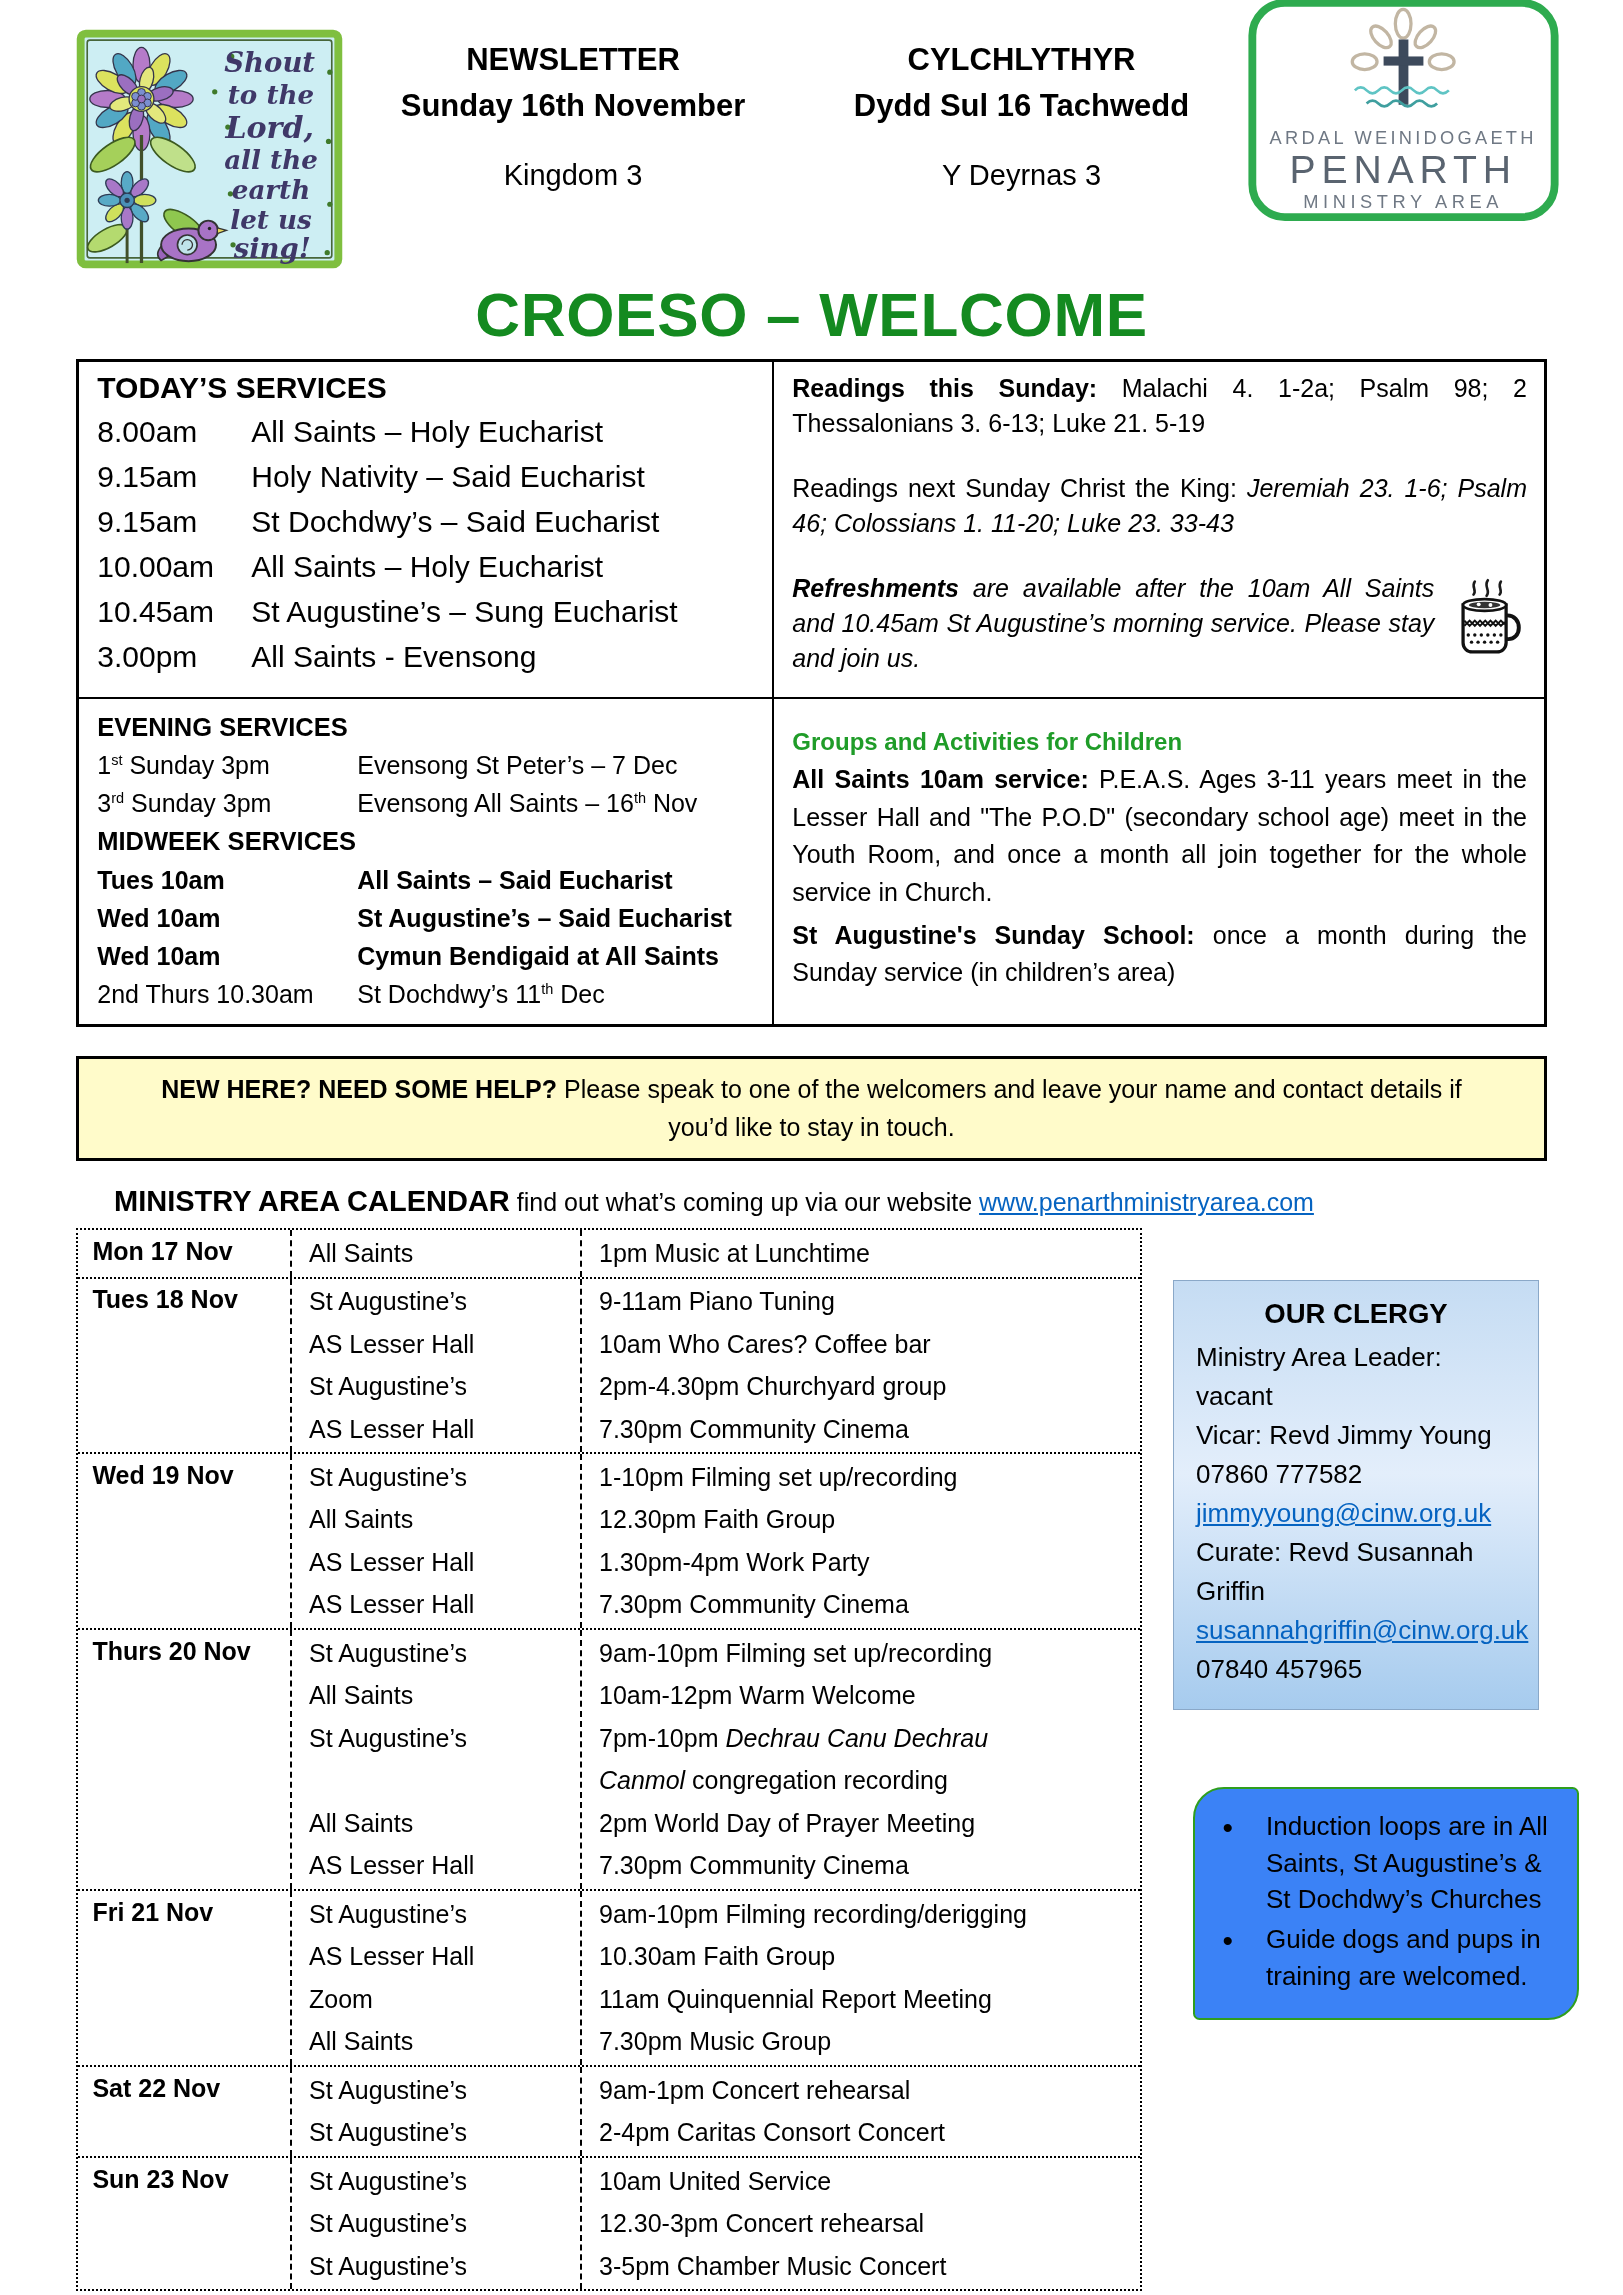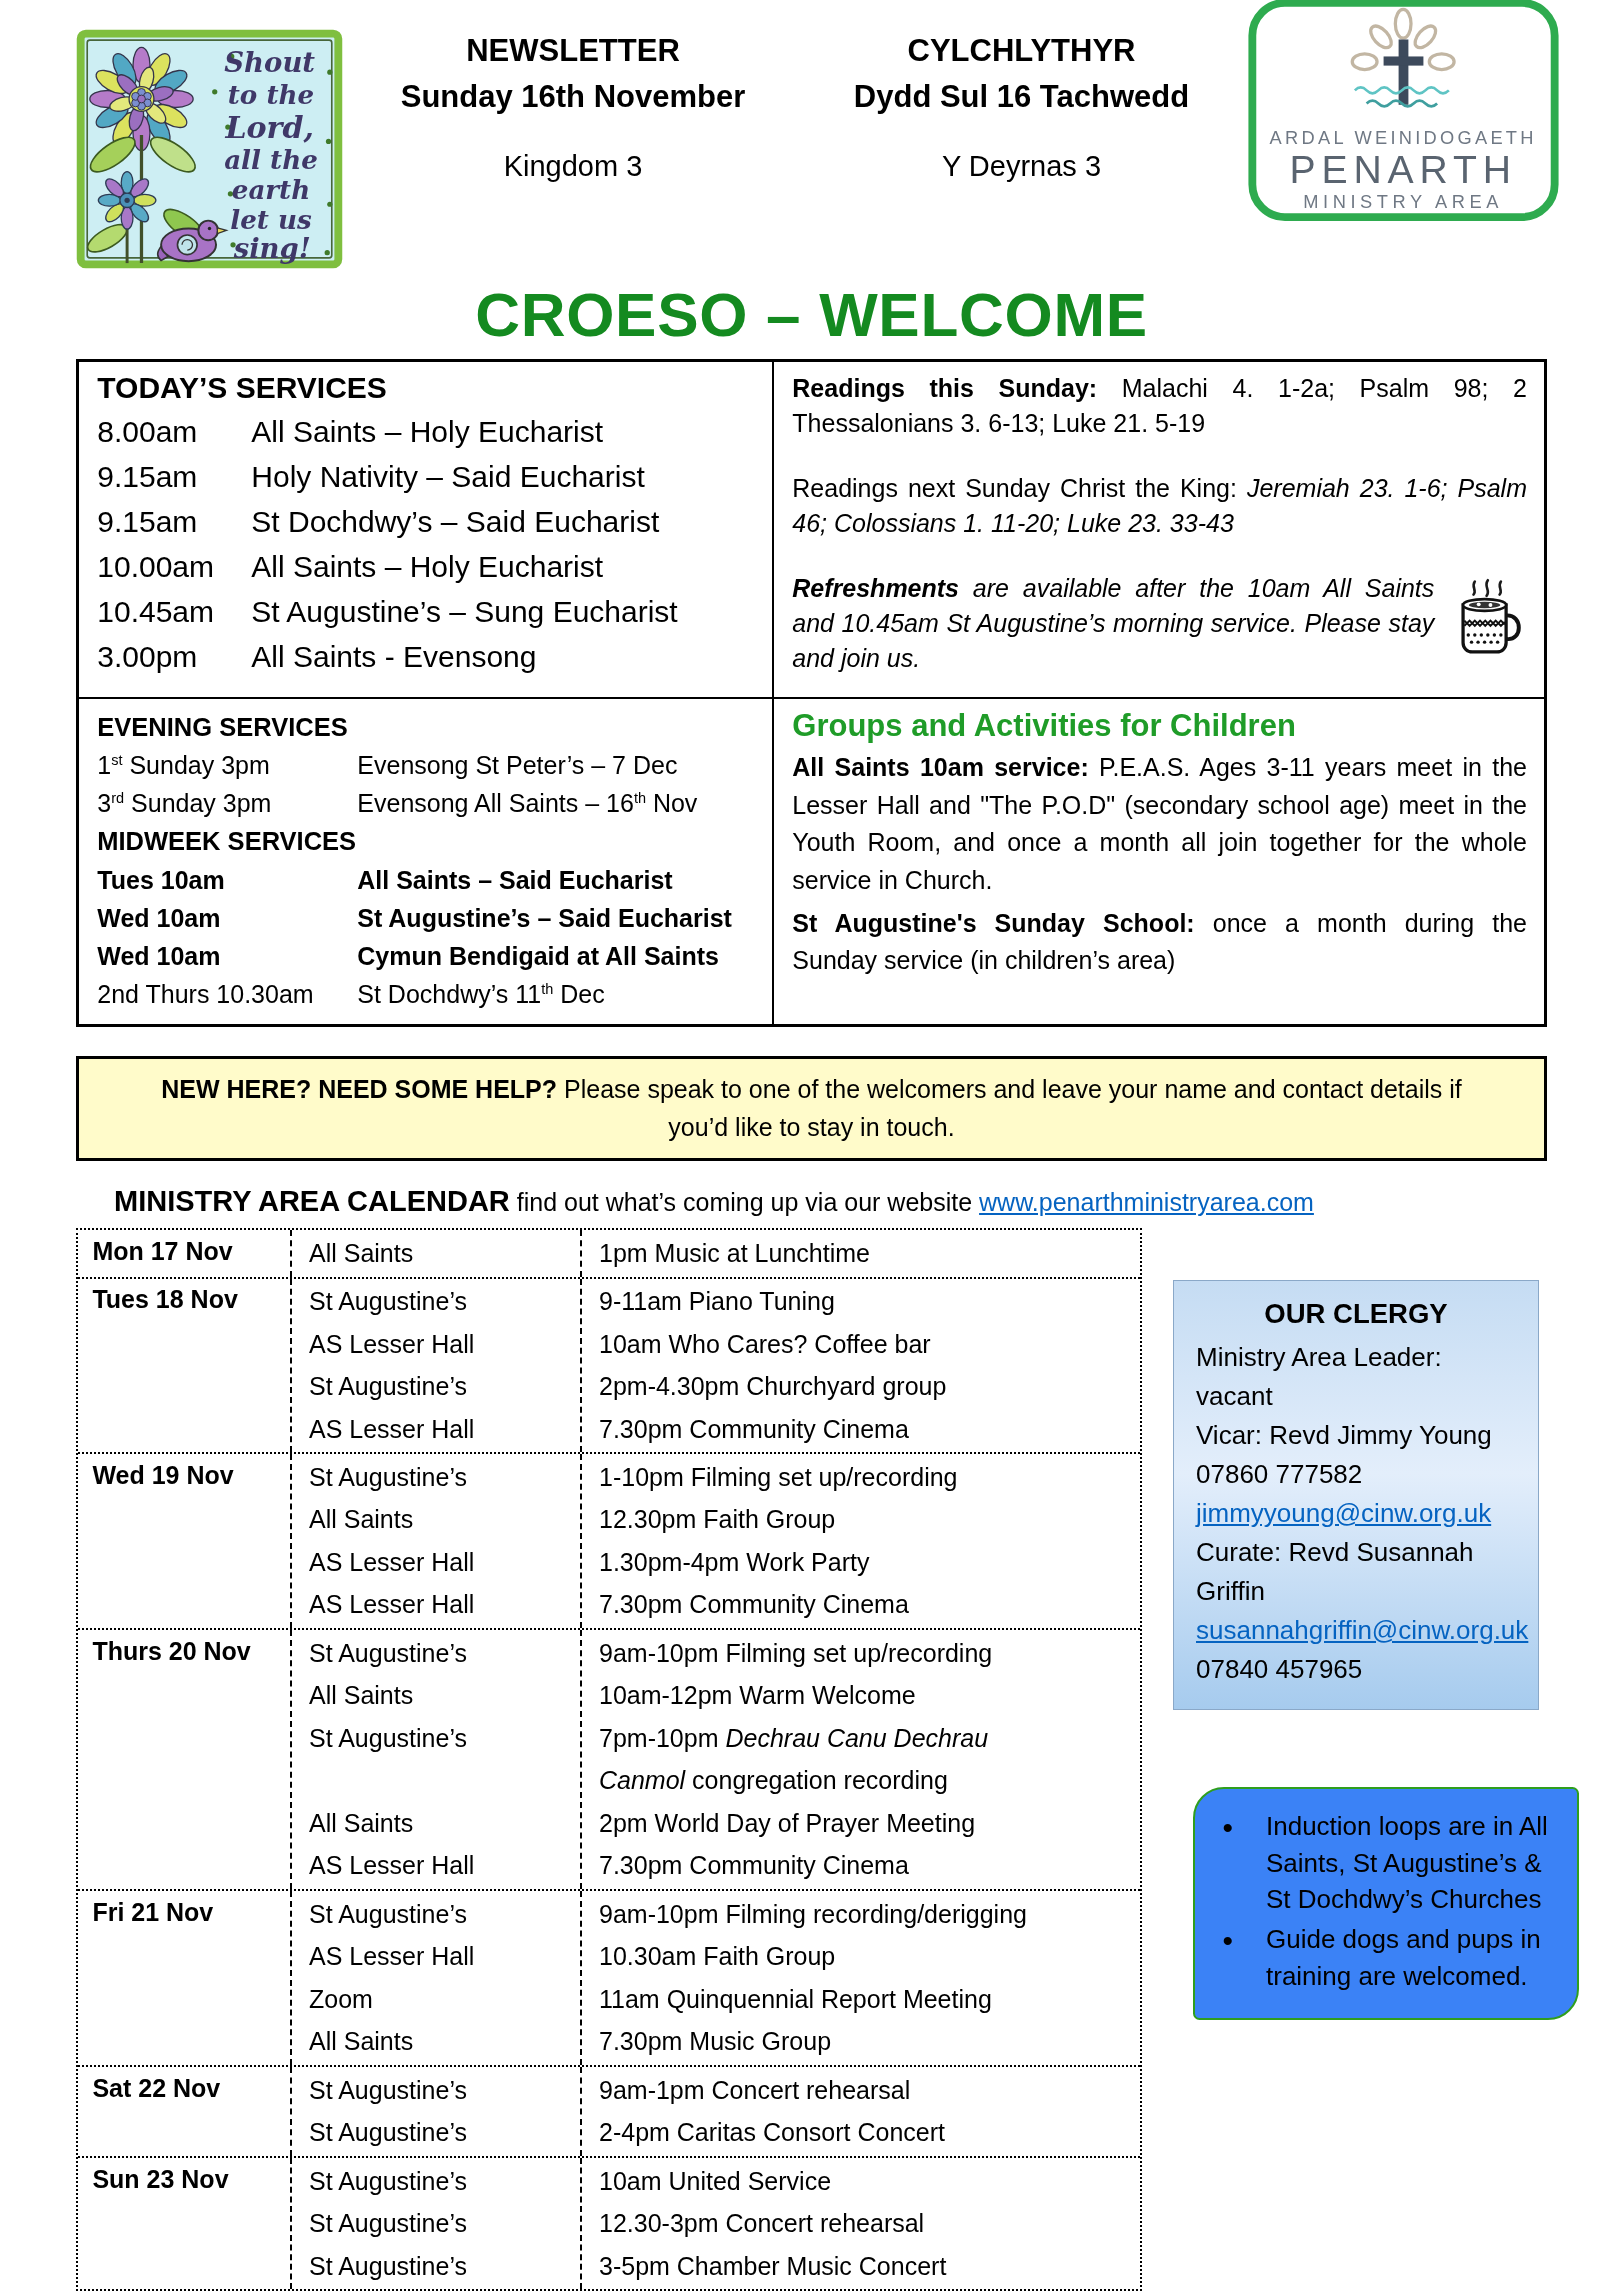--- a/index.html
+++ b/index.html
@@ -3,21 +3,21 @@
 <meta charset="utf-8">
 <style>
   html,body{margin:0;padding:0;background:#fff;}
   .page{width:1623px;height:2295px;position:relative;background:#fff;overflow:hidden;
         font-family:"Liberation Sans",sans-serif;font-size:25px;color:#000;}
   .content{padding:0 76px;}
 
   
   .header{position:relative;height:294px;padding-top:26px;}
   .shout{position:absolute;left:0;top:29px;width:267px;height:240px;}
-  .hdr-col{position:absolute;top:32px;text-align:center;}
+  .hdr-col{position:absolute;top:41px;text-align:center;}
   .hdr-en{left:281px;width:432px;}
   .hdr-cy{left:720px;width:451px;}
   .hdr-title{font-weight:bold;font-size:31px;line-height:1.2;}
   .hdr-date{font-weight:bold;font-size:31px;line-height:1.2;margin-top:9.2px;}
   .hdr-ed{font-size:29px;margin-top:34px;}
   .logo-box{position:absolute;right:-11.8px;top:-1.3px;width:311px;height:222px;}
   .croeso{text-align:center;font-size:62px;font-weight:bold;color:#148a20;
           letter-spacing:0.7px;margin-top:-41px;height:73px;}
 
   
@@ -29,21 +29,21 @@
   .svc-line{display:flex;font-weight:normal;font-size:30px;margin-bottom:11px;}
   .svc-time{width:154px;flex:0 0 auto;}
   .readings{font-size:25px;line-height:1.4;}
   .readings p{margin:0 0 30px 0;text-align:justify;}
   .readings p:last-child{margin-bottom:0;}
   .cup{float:right;width:77px;height:90px;margin:3.9px 0 0 15.7px;}
   .row2{display:flex;font-size:25px;line-height:1.52;}
   .row2-label{width:260px;flex:0 0 auto;}
   .bold{font-weight:bold;}
   .sec2-title{font-weight:bold;font-size:25.5px;line-height:1.5;}
-  .kids-title{color:#1f9c28;font-weight:bold;font-size:31px;margin-bottom:5.2px;}
+  .kids-title{color:#1f9c28;font-weight:bold;font-size:24px;margin-bottom:5.2px;margin-top:20px;}
   .kids p{margin:0 0 5.2px 0;text-align:justify;line-height:1.5;}
   sup{font-size:58%;line-height:0;}
 
   
   .yellow{border:3.9px solid #000;background:#fffbca;margin-top:29px;padding:11.8px 65px;
           text-align:center;font-size:25px;line-height:1.5;}
 
   
   .cal-head{margin:23.6px 0 10.5px 38px;font-size:25px;}
   .cal-head b{font-size:29px;}

